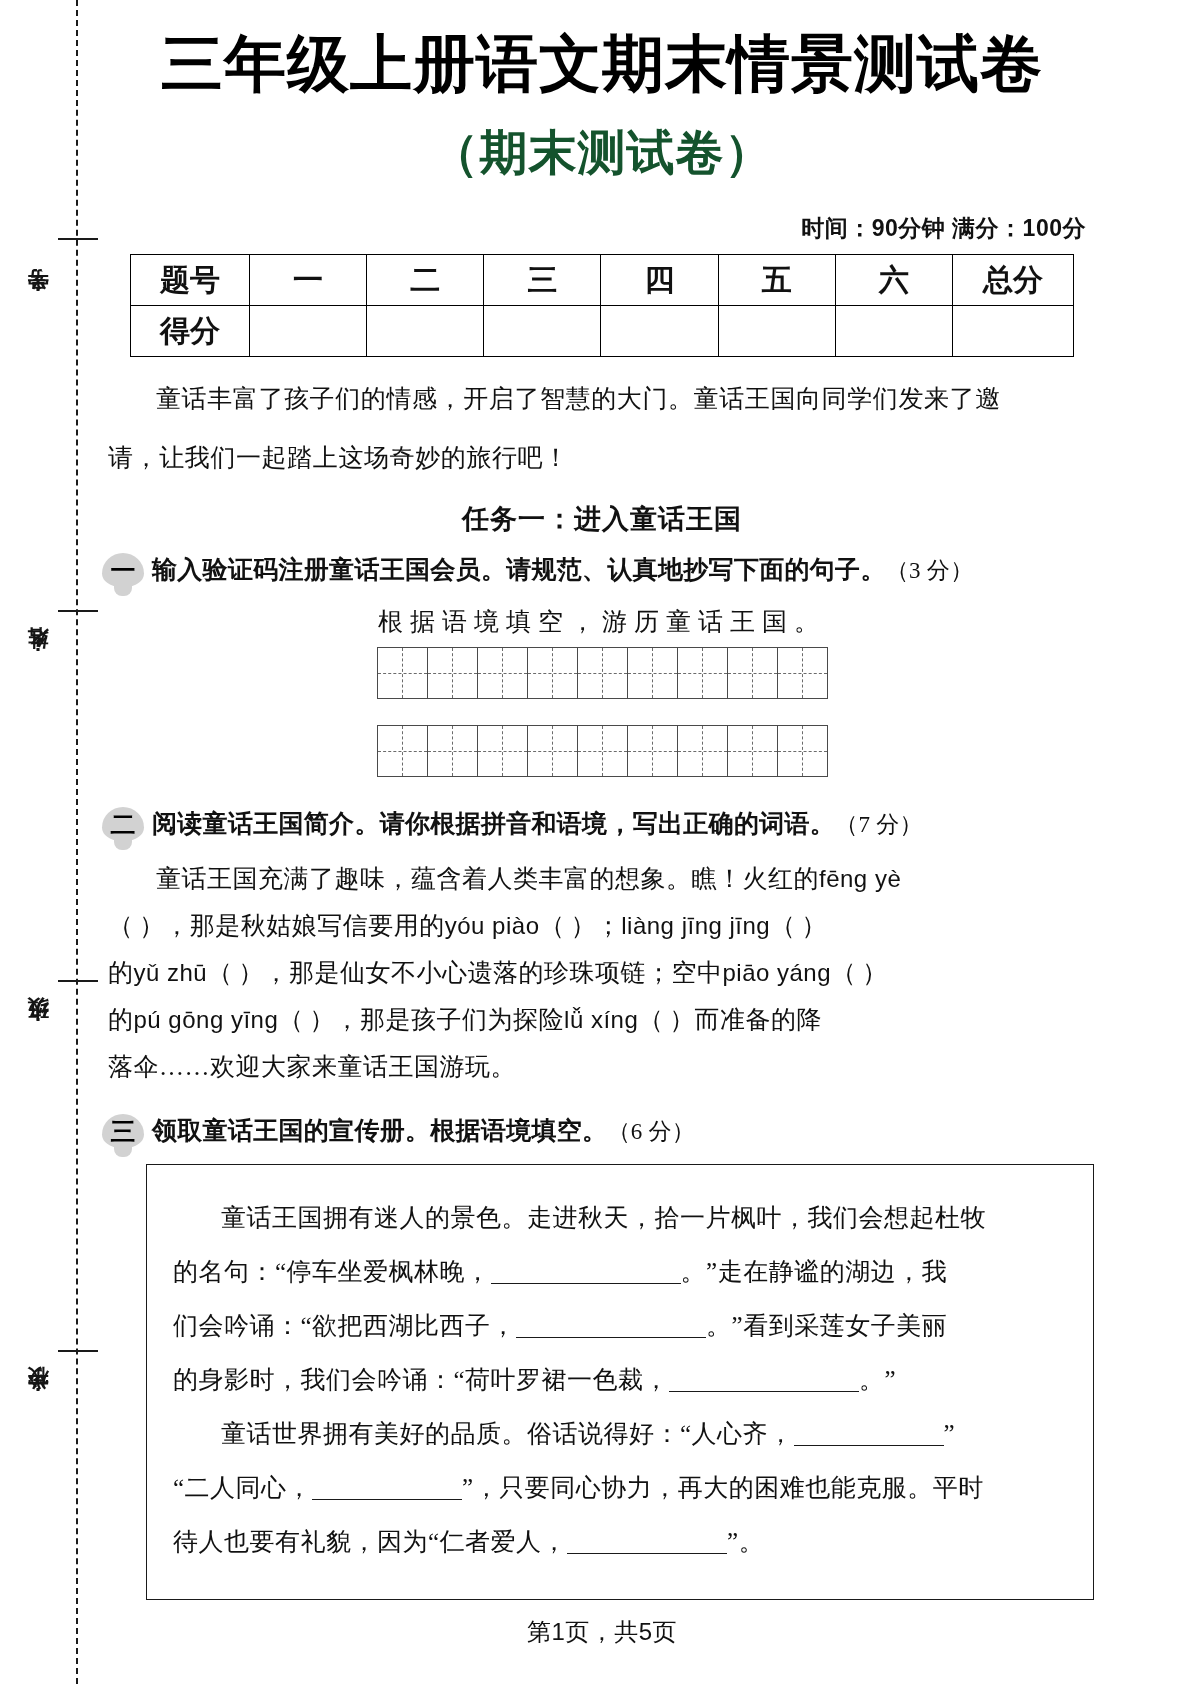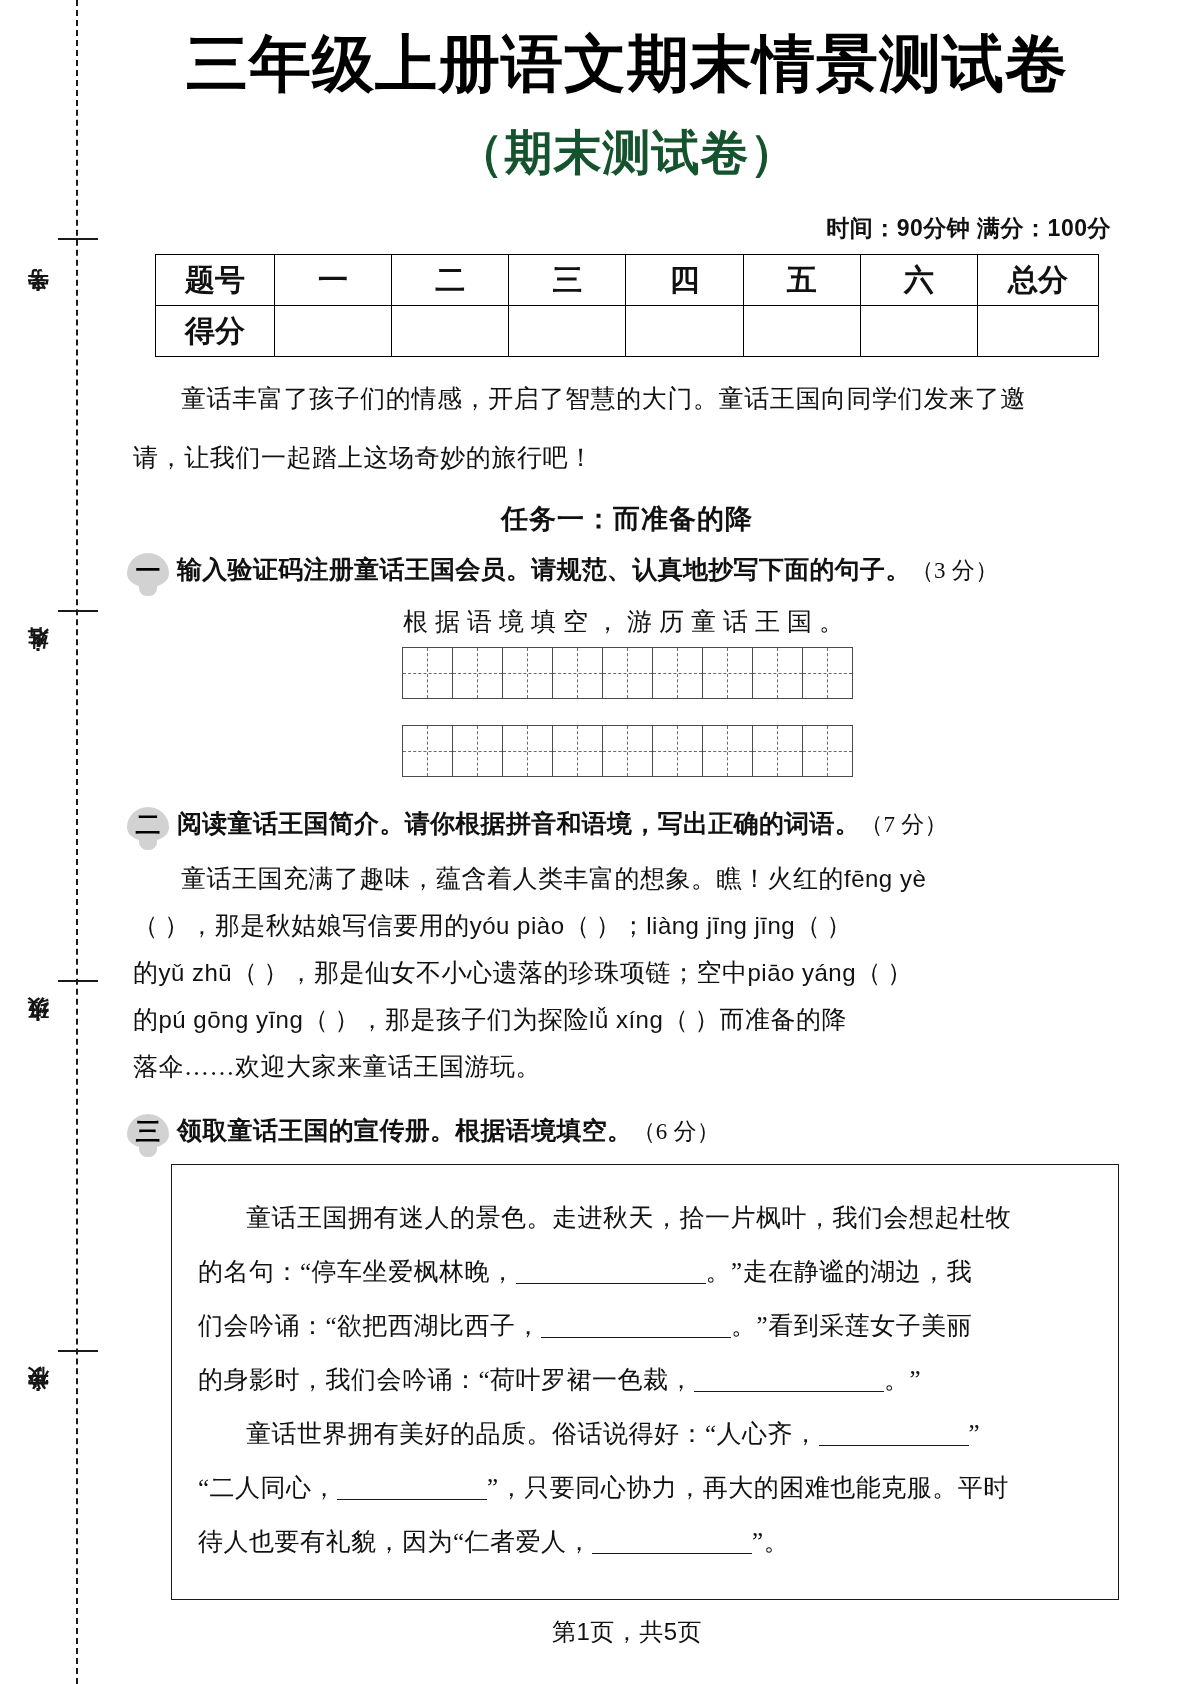--- a/index.html
+++ b/index.html
@@ -30,21 +30,21 @@
   .sl-2{top:640px;}
   .sl-3{top:1010px;}
   .sl-4{top:1380px;}
   .seal-tick{
     position:absolute;left:34px;width:40px;height:0;
     border-top:2px solid #1a1a1a;
   }
 
   
   .page{
-    position:absolute;left:127px;top:0;width:1000px;height:1684px;
+    position:absolute;left:102px;top:0;width:1000px;height:1684px;
   }
   .title{
     text-align:center;
     font-family:"Liberation Sans","DejaVu Sans",sans-serif;
     font-weight:bold;
     font-size:62px;
     letter-spacing:1px;
     margin-top:28px;
     line-height:1.15;
     color:#000;
@@ -257,21 +257,21 @@
       <td></td>
       <td></td>
       <td class="total"></td>
     </tr>
   </tbody>
     </table>
 
   <div class="para indent">童话丰富了孩子们的情感，开启了智慧的大门。童话王国向同学们发来了邀</div>
   <div class="para">请，让我们一起踏上这场奇妙的旅行吧！</div>
 
-  <div class="task-head">任务一：而准备的降</div>
+  <div class="task-head">任务一：进入童话王国</div>
 
   <div class="q">
     <div class="q-badge">
       <span class="num">一</span>
     </div>
     <div class="q-text">
       <span>输入验证码注册童话王国会员。请规范、认真地抄写下面的句子。</span><span class="pts">（3 分）</span>
     </div>
   </div>
   <div class="copy-sentence">根据语境填空，游历童话王国。</div>

